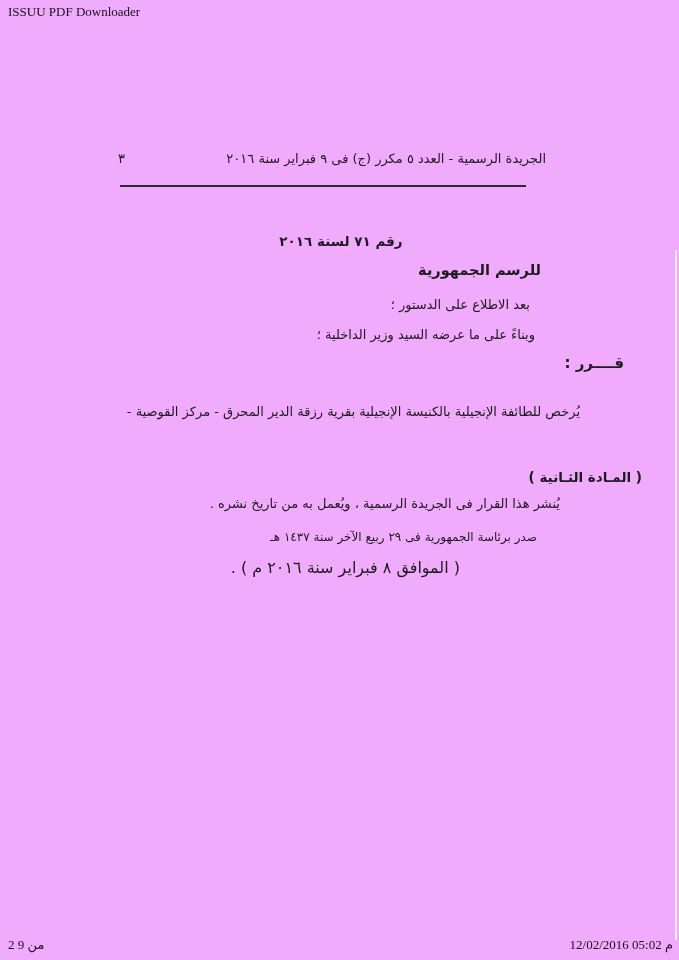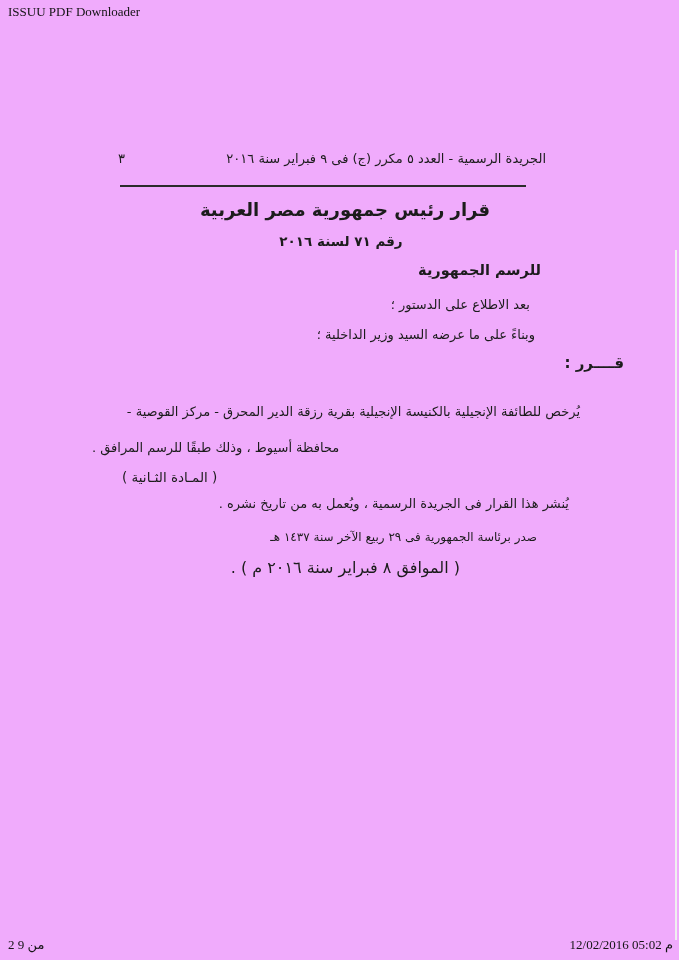--- a/index.html
+++ b/index.html
@@ -65,23 +65,23 @@
     font-weight: bold; font-size: 15px;
   }
   .article-1-heading {
     position: absolute; top: 382px; left: 102px; width: 520px;
     text-align: center; font-weight: bold; font-size: 13.5px;
   }
   .article-1-line-1 { position: absolute; top: 404px; right: 99px; font-size: 13px; }
   .article-1-line-2 { position: absolute; top: 440px; left: 92px; font-size: 13px; }
   .article-2-heading {
     position: absolute; top: 469px; left: 122px; width: 520px;
-    text-align: left; font-weight: normal; font-size: 13.5px;
+    text-align: right; font-weight: bold; font-size: 13.5px;
   }
-  .article-2-text { position: absolute; top: 496px; right: 110px; font-size: 13px; }
+  .article-2-text { position: absolute; top: 496px; right: 119px; font-size: 13px; }
   .issued-hijri { position: absolute; top: 530px; right: 142px; font-size: 12px; }
   .issued-gregorian { position: absolute; top: 558px; right: 219px; font-size: 16px; }
   .signature {
     position: absolute; top: 584px; left: 153px;
     font-weight: bold; font-size: 15.5px;
   }
   
   .scan-streak {
     position: absolute; top: 250px; right: 2px; width: 2px; height: 690px;
     background: #f0f0f0;
@@ -95,36 +95,34 @@
   <div class="print-header-left">ISSUU PDF Downloader</div>
 
 
   <div class="gazette-row ar">
     <span>الجريدة الرسمية - العدد ٥ مكرر (ج) فى ٩ فبراير سنة ٢٠١٦</span>
     <span>٣</span>
   </div>
 
   <div class="gazette-rule"></div>
 
-  <div class="doc-title ar">قرار رئيس جمهورية مصر العربية</div>
 
   <div class="doc-number ar">رقم ٧١ لسنة ٢٠١٦</div>
 
   <div class="authority ar">للرسم الجمهورية</div>
 
   <div class="preamble-1 ar">بعد الاطلاع على الدستور ؛</div>
 
   <div class="preamble-2 ar">وبناءً على ما عرضه السيد وزير الداخلية ؛</div>
 
   <div class="decided-word ar">قــــرر :</div>
 
 
   <div class="article-1-line-1 ar">يُرخص للطائفة الإنجيلية بالكنيسة الإنجيلية بقرية رزقة الدير المحرق - مركز القوصية -</div>
 
-  <div class="article-1-line-2 ar">محافظة أسيوط ، وذلك طبقًا للرسم المرافق .</div>
 
   <div class="article-2-heading ar">( المـادة الثـانية )</div>
 
   <div class="article-2-text ar">يُنشر هذا القرار فى الجريدة الرسمية ، ويُعمل به من تاريخ نشره .</div>
 
   <div class="issued-hijri ar">صدر برئاسة الجمهورية فى ٢٩ ربيع الآخر سنة ١٤٣٧ هـ</div>
 
   <div class="issued-gregorian ar">( الموافق ٨ فبراير سنة ٢٠١٦ م ) .</div>
 
 

